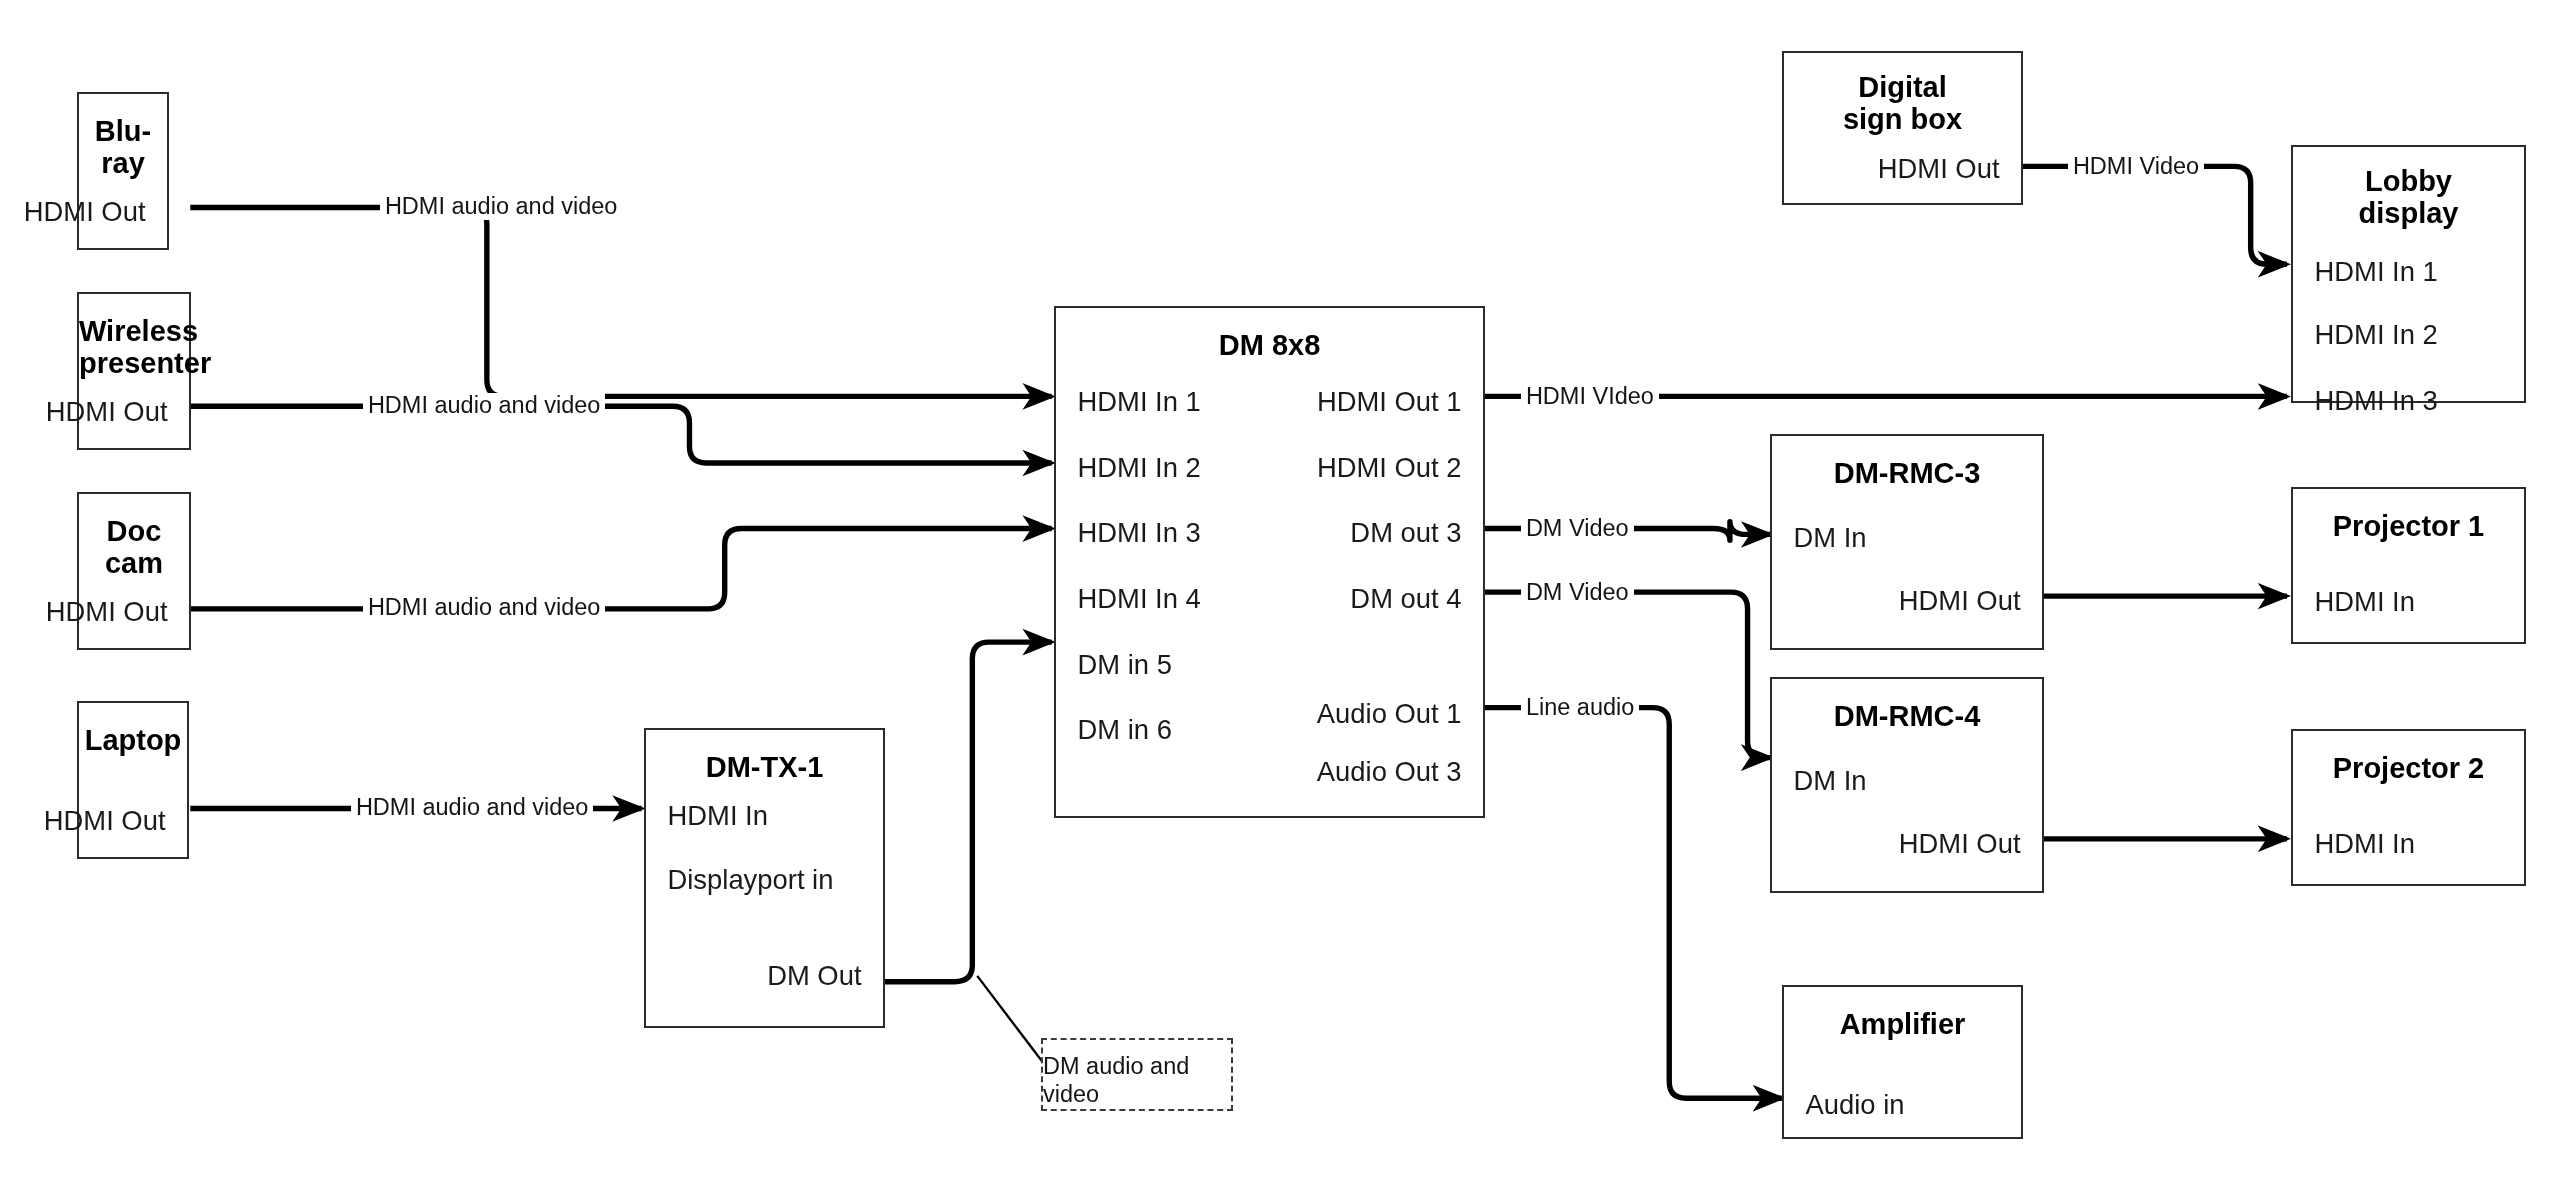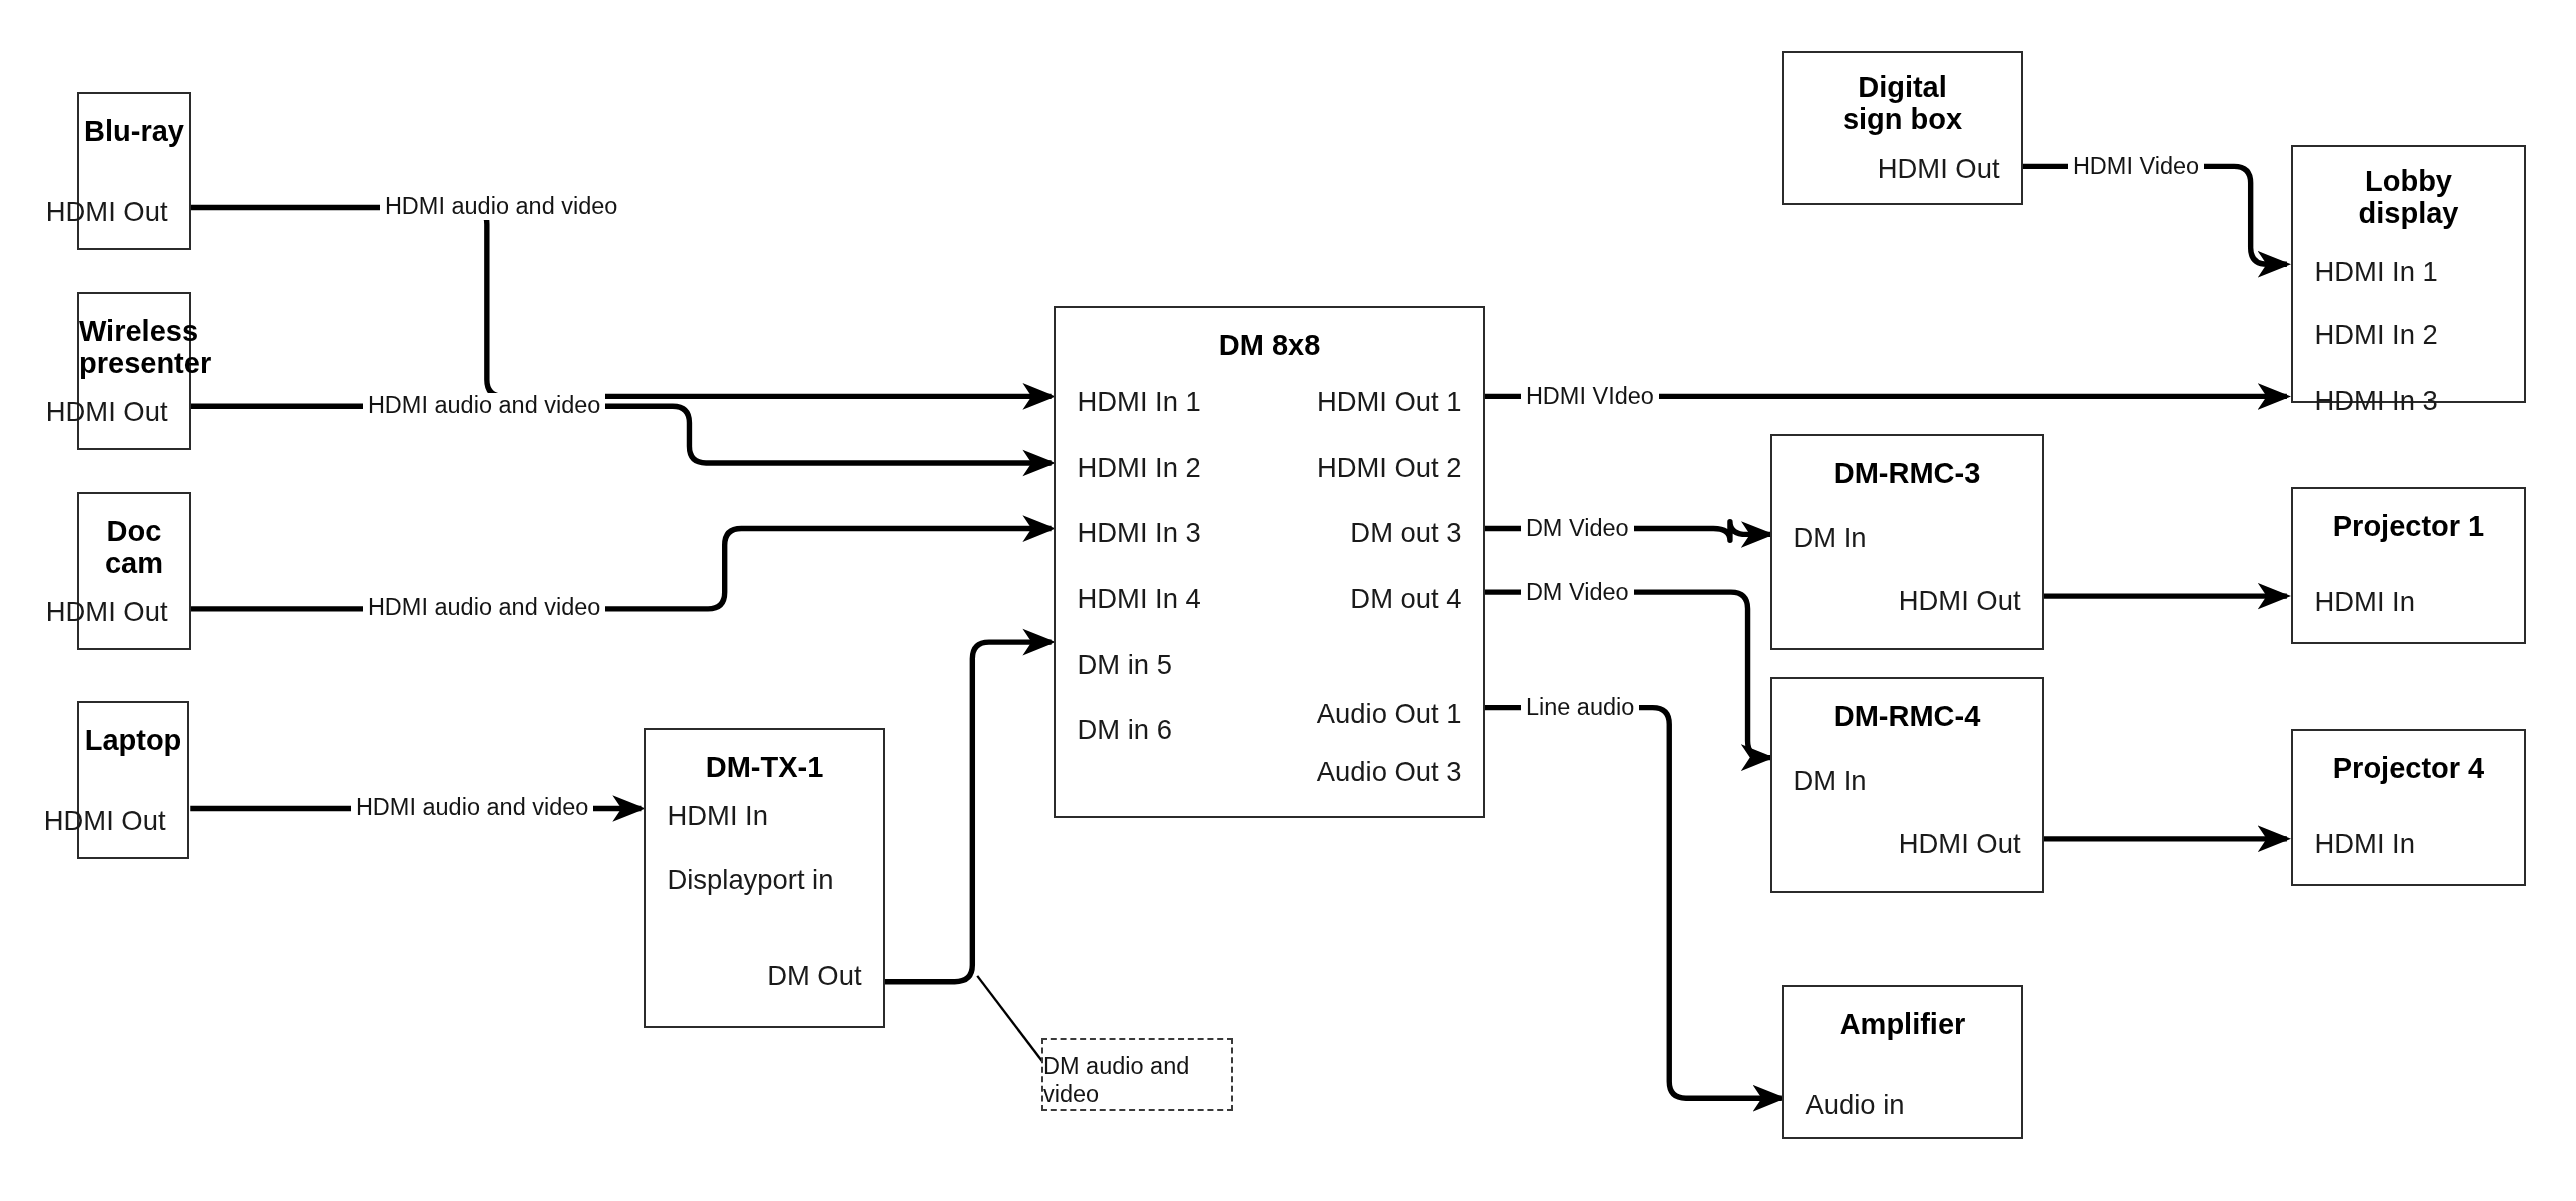--- a/index.html
+++ b/index.html
@@ -107,21 +107,21 @@
       <path d="M 1516 723 L 1688 723 Q 1705 723 1705 740 L 1705 1105 Q 1705 1122 1722 1122 L 1820 1122" marker-end="url(#arrow)"></path>
 
       <path d="M 2086 609 L 2336 609" marker-end="url(#arrow)"></path>
 
       <path d="M 2086 857 L 2336 857" marker-end="url(#arrow)"></path>
     </g>
 
     <path d="M 998 997 L 1064 1084" fill="none" stroke="#000000" stroke-width="2.4"></path>
   </svg>
 
-  <div class="node" style="left:77px; top:92px; width:114px; height:158px;">
+  <div class="node" style="left:77px; top:92px; width:92px; height:158px;">
     <div class="node-title" style="top:20.6px;">Blu-ray</div>
     <div class="port right" style="top:104px;">HDMI Out</div>
   </div>
 
   <div class="node" style="left:77px; top:292px; width:114px; height:158px;">
     <div class="node-title" style="top:20.6px;">Wireless presenter</div>
     <div class="port right" style="top:104px;">HDMI Out</div>
   </div>
 
   <div class="node" style="left:77px; top:492px; width:114px; height:158px;">
@@ -182,21 +182,21 @@
     <div class="port left" style="top:88px;">DM In</div>
     <div class="port right" style="top:151px;">HDMI Out</div>
   </div>
 
   <div class="node" style="left:2291px; top:487px; width:235px; height:157px;">
     <div class="node-title" style="top:20.6px;">Projector 1</div>
     <div class="port left" style="top:99px;">HDMI In</div>
   </div>
 
   <div class="node" style="left:2291px; top:729px; width:235px; height:157px;">
-    <div class="node-title" style="top:20.6px;">Projector 4</div>
+    <div class="node-title" style="top:20.6px;">Projector 2</div>
     <div class="port left" style="top:99px;">HDMI In</div>
   </div>
 
   <div class="node" style="left:1782px; top:985px; width:241px; height:154px;">
     <div class="node-title" style="top:20.6px;">Amplifier</div>
     <div class="port left" style="top:104px;">Audio in</div>
   </div>
 
   <div class="edge-label" style="left:380px; top:194px;">HDMI audio and video</div>
 

